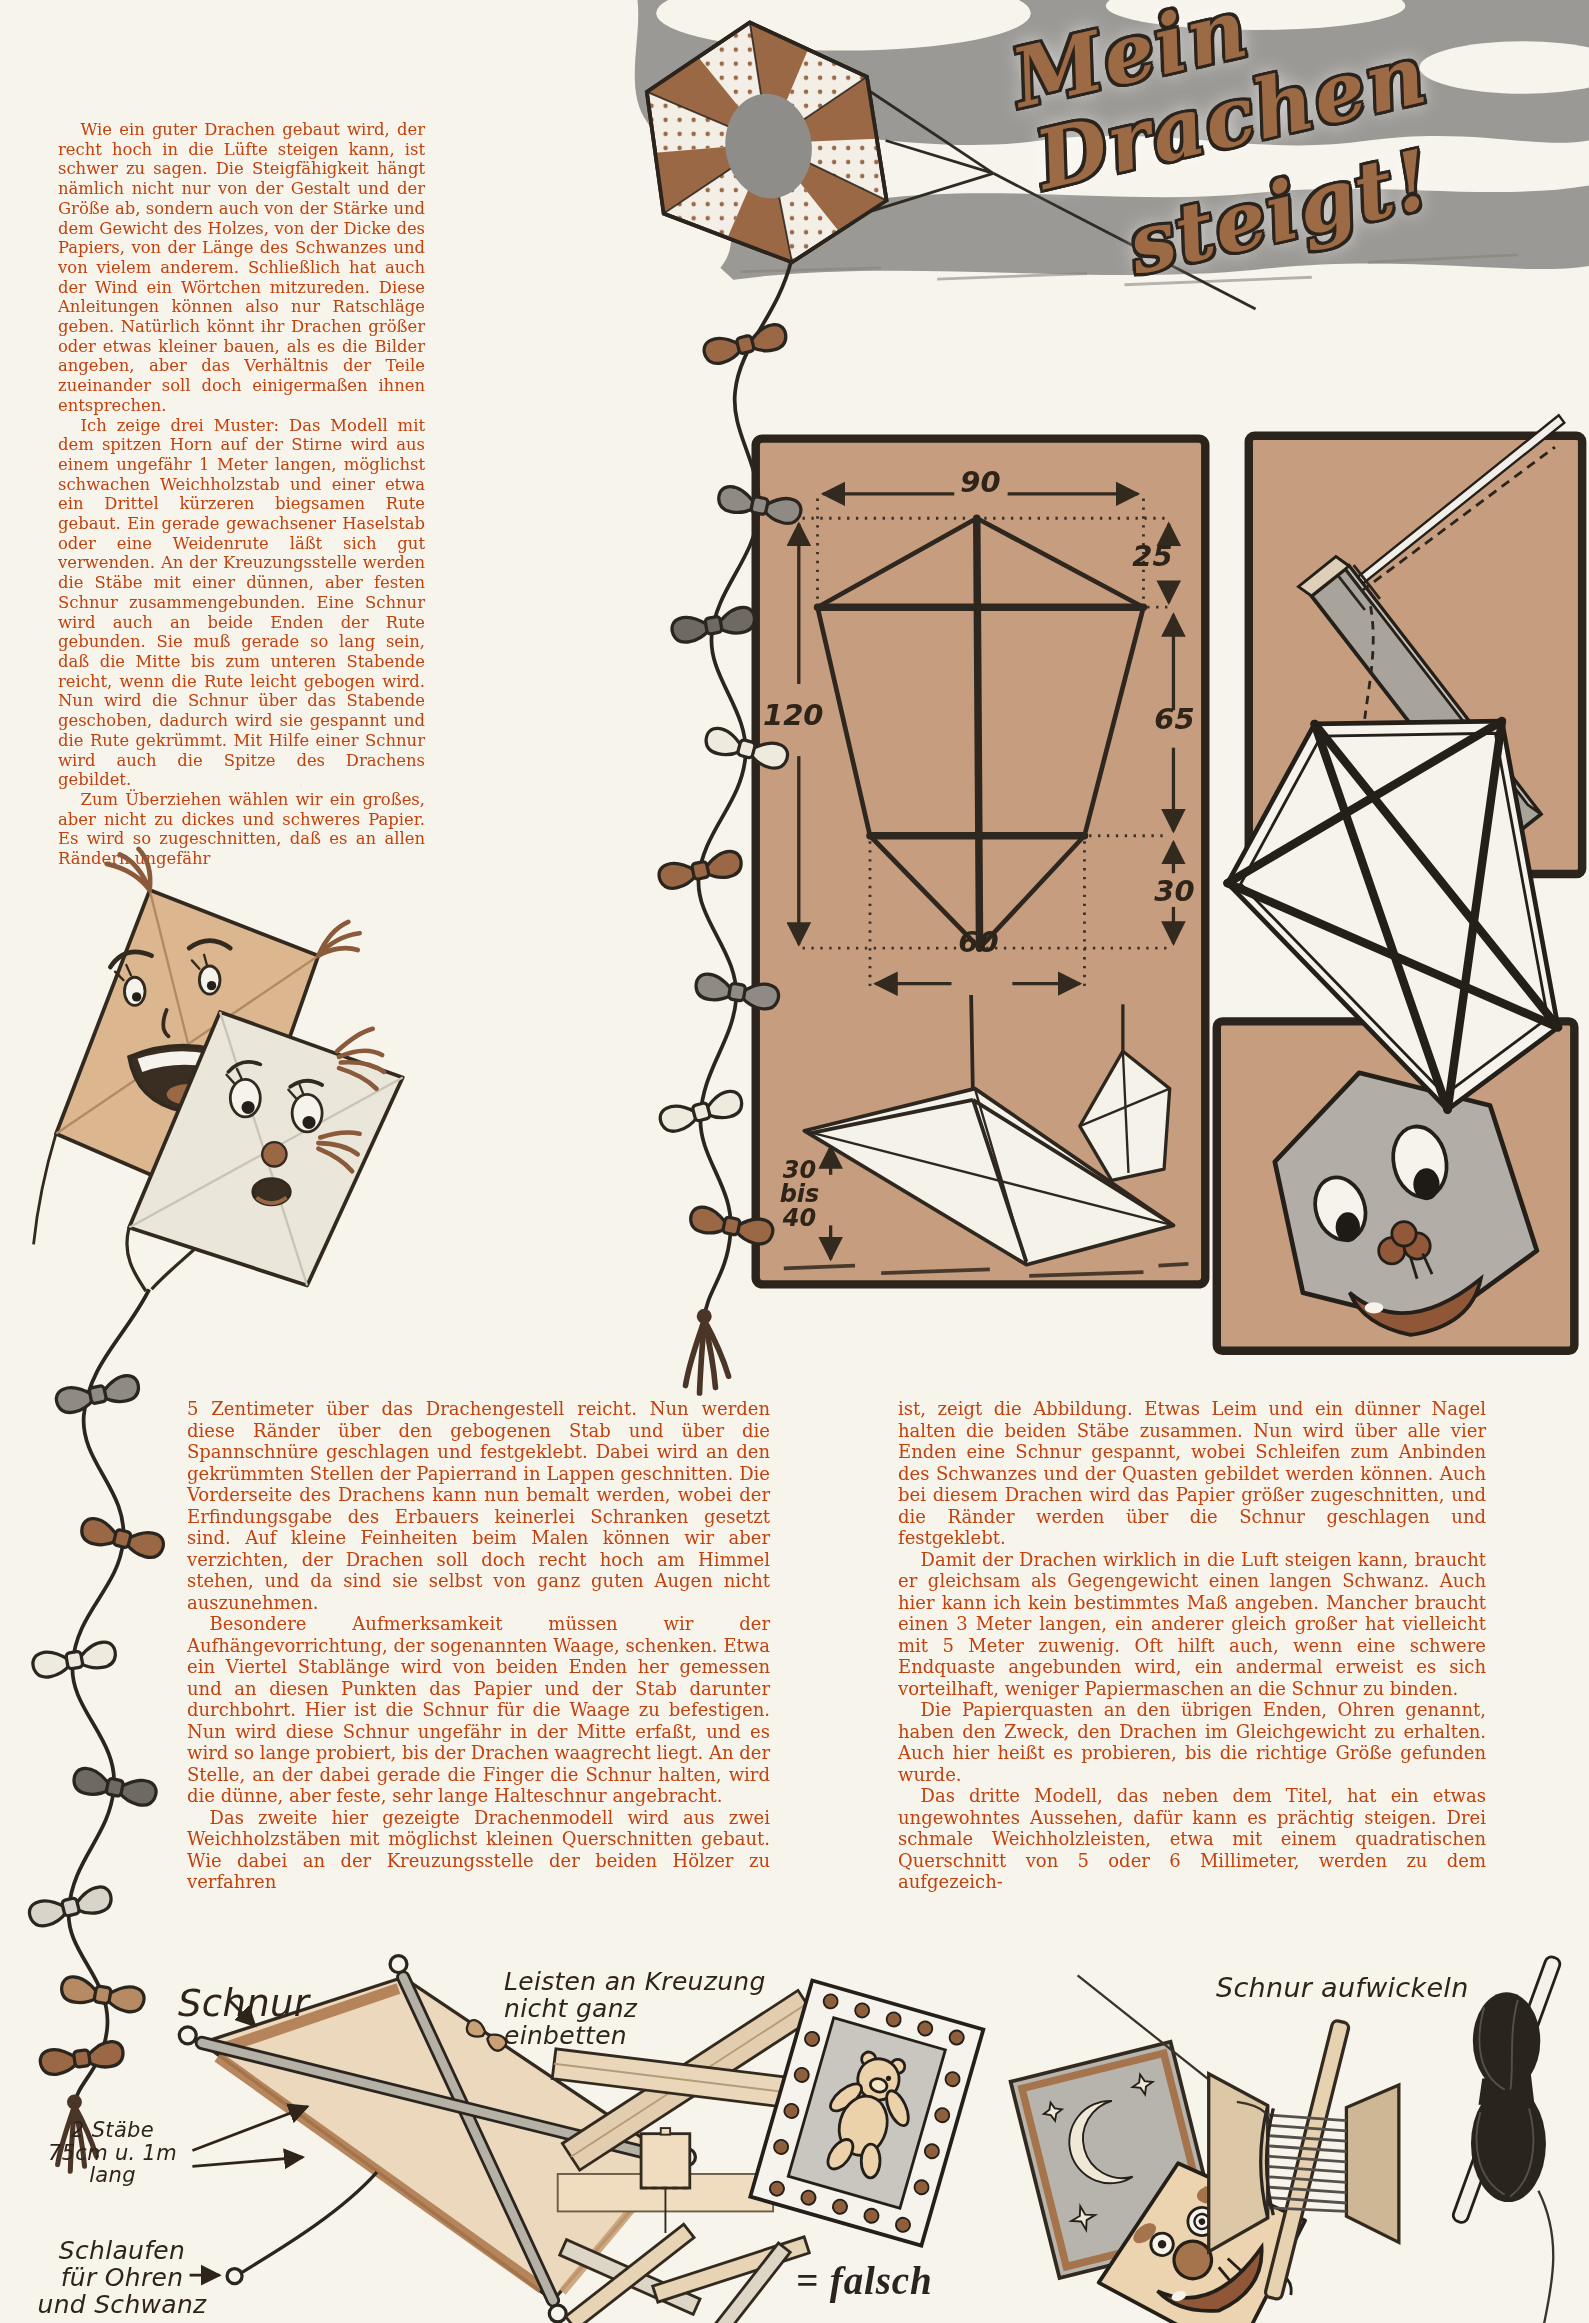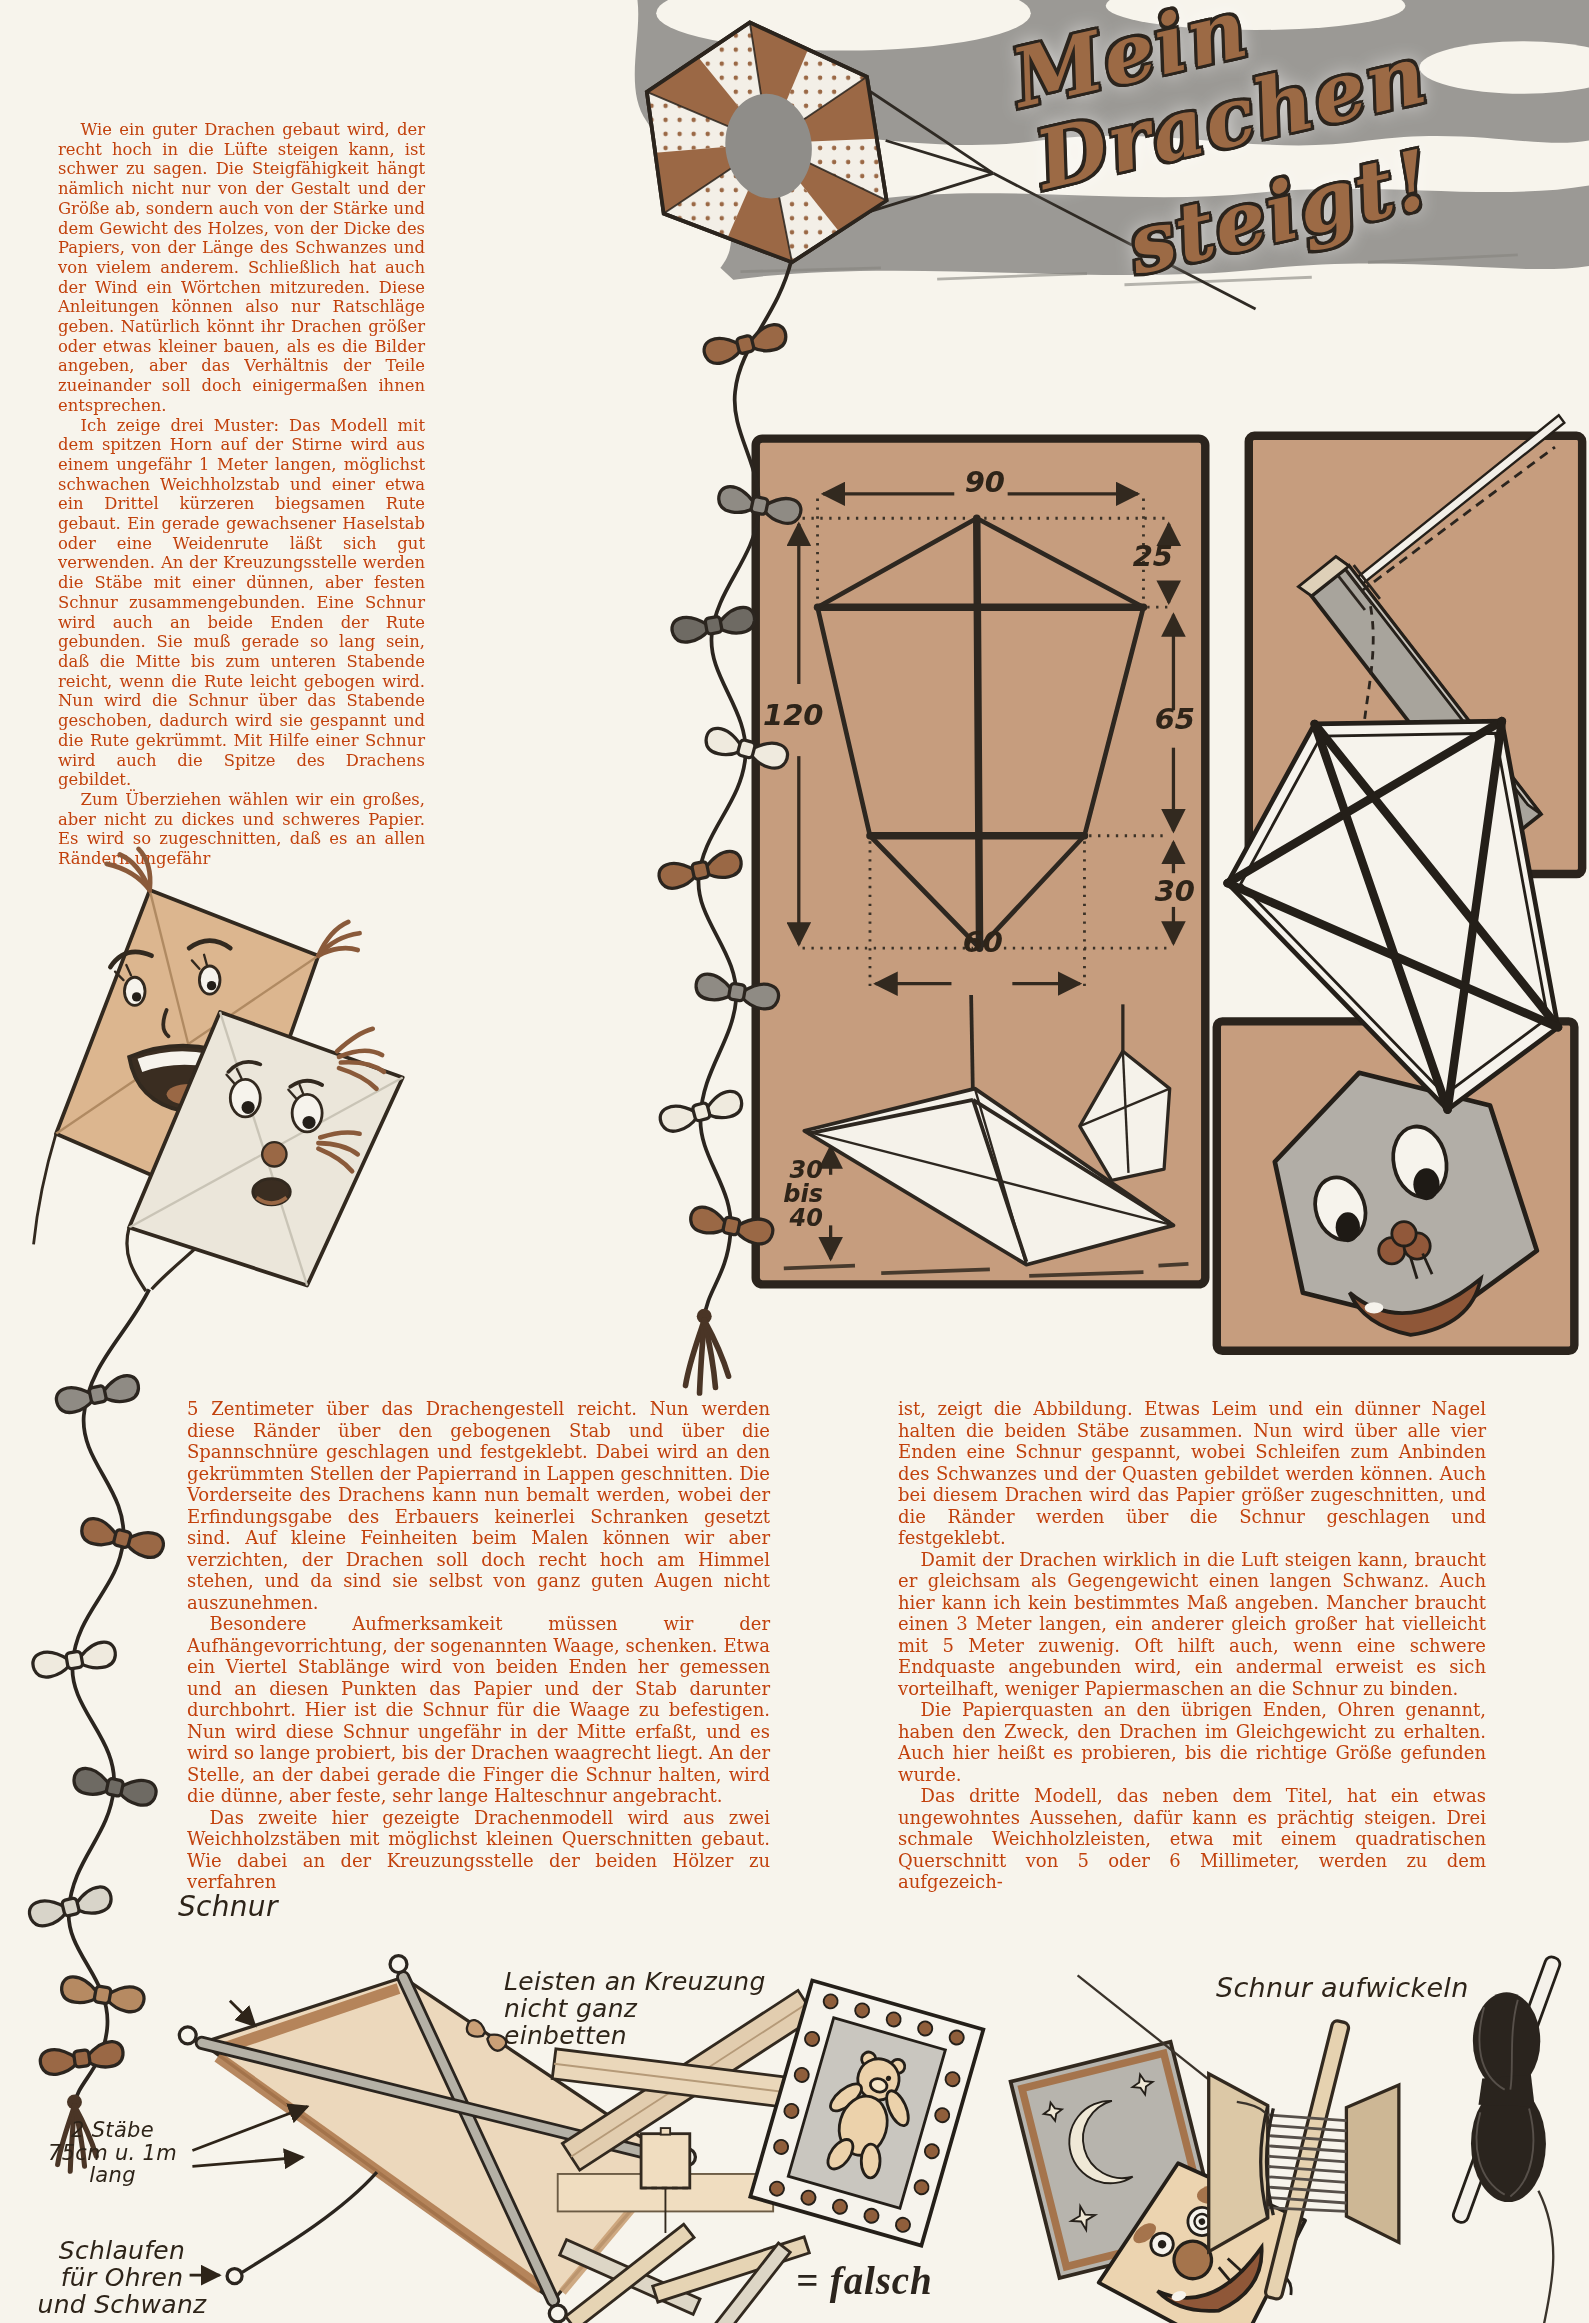--- a/index.html
+++ b/index.html
@@ -4,21 +4,21 @@
 <style>
   *{margin:0;padding:0;box-sizing:border-box}
   body{background:#cfcac0;font-family:"DejaVu Serif",serif}
   .page{position:relative;width:1589px;height:2324px;margin:0 auto;background:#f7f4ec;overflow:hidden;color:#3a362e}
   .textcol{position:absolute;text-align:justify;color:#c2410c;hyphens:auto}
   .intro{left:58px;top:120px;width:367px;font-size:16.4px;line-height:19.7px}
   .botcol{font-size:18px;line-height:21.5px}
   .textcol p{text-indent:22.5px}
   .textcol p.noind{text-indent:0}
   .hand{position:absolute;font-family:"DejaVu Sans",sans-serif;font-style:italic;color:#2e2419;white-space:pre-line;line-height:1.08;letter-spacing:0.3px}
-  .dim{position:absolute;font-family:"DejaVu Sans",sans-serif;font-style:italic;font-weight:bold;font-size:29px;color:#2e2419;white-space:pre-line;text-align:right;line-height:1.0}
+  .dim{position:absolute;font-family:"DejaVu Sans",sans-serif;font-style:italic;font-weight:bold;font-size:29px;color:#2e2419;white-space:pre-line;text-align:center;line-height:1.0}
   .title-line{position:absolute;font-family:"DejaVu Serif",serif;font-weight:bold;font-style:italic;font-size:81px;color:#9c6a45;letter-spacing:1.9px;transform:rotate(-13deg);transform-origin:left center;
     text-shadow:2.8px 2.8px 0 #2b241d,-2.8px -2.8px 0 #2b241d,2.8px -2.8px 0 #2b241d,-2.8px 2.8px 0 #2b241d,0 2.8px 0 #2b241d,0 -2.8px 0 #2b241d,2.8px 0 0 #2b241d,-2.8px 0 0 #2b241d,0 0 20.6px rgba(255,255,255,.85)}
   .falsch{font-family:Liberation Serif, serif;font-style:italic;font-weight:bold;font-size:39px;color:#2b241d;letter-spacing:0.9px}
   svg{position:absolute;overflow:visible}
 </style>
 </head>
 <body>
 
 <div class="page">
 
@@ -535,21 +535,21 @@
       <g stroke="#57504a" stroke-width="2" fill="none">
         <path d="M-24,-88 C-34,-50 -30,-16 -2,0"></path>
           <path d="M12,-96 C2,-60 8,-20 4,0"></path>
         <path d="M-28,24 C-38,60 -30,96 -2,112"></path>
           <path d="M24,20 C34,58 28,96 4,114"></path>
       </g>
       <path d="M34,108 C60,160 48,210 40,250" stroke="#3a332b" stroke-width="2.5" fill="none"></path>
     </g>
   </svg>
 
-  <div class="hand" style="left:178px;top:1892px;font-size:28px">Schnur</div>
+  <div class="hand" style="left:178px;top:1984px;font-size:37px">Schnur</div>
   <div class="hand" style="left:32px;top:2119px;width:161px;font-size:21px;text-align:center">2 Stäbe
 75cm u. 1m
 lang</div>
   <div class="hand" style="left:504px;top:1968px;width:300px;font-size:25px">Leisten an Kreuzung
 nicht ganz
 einbetten</div>
   <div class="hand" style="left:22.5px;top:2237px;width:199px;font-size:25px;text-align:center">Schlaufen
 für Ohren
 und Schwanz</div>
   <div class="hand falsch" style="left:796px;top:2260px">= falsch</div>

